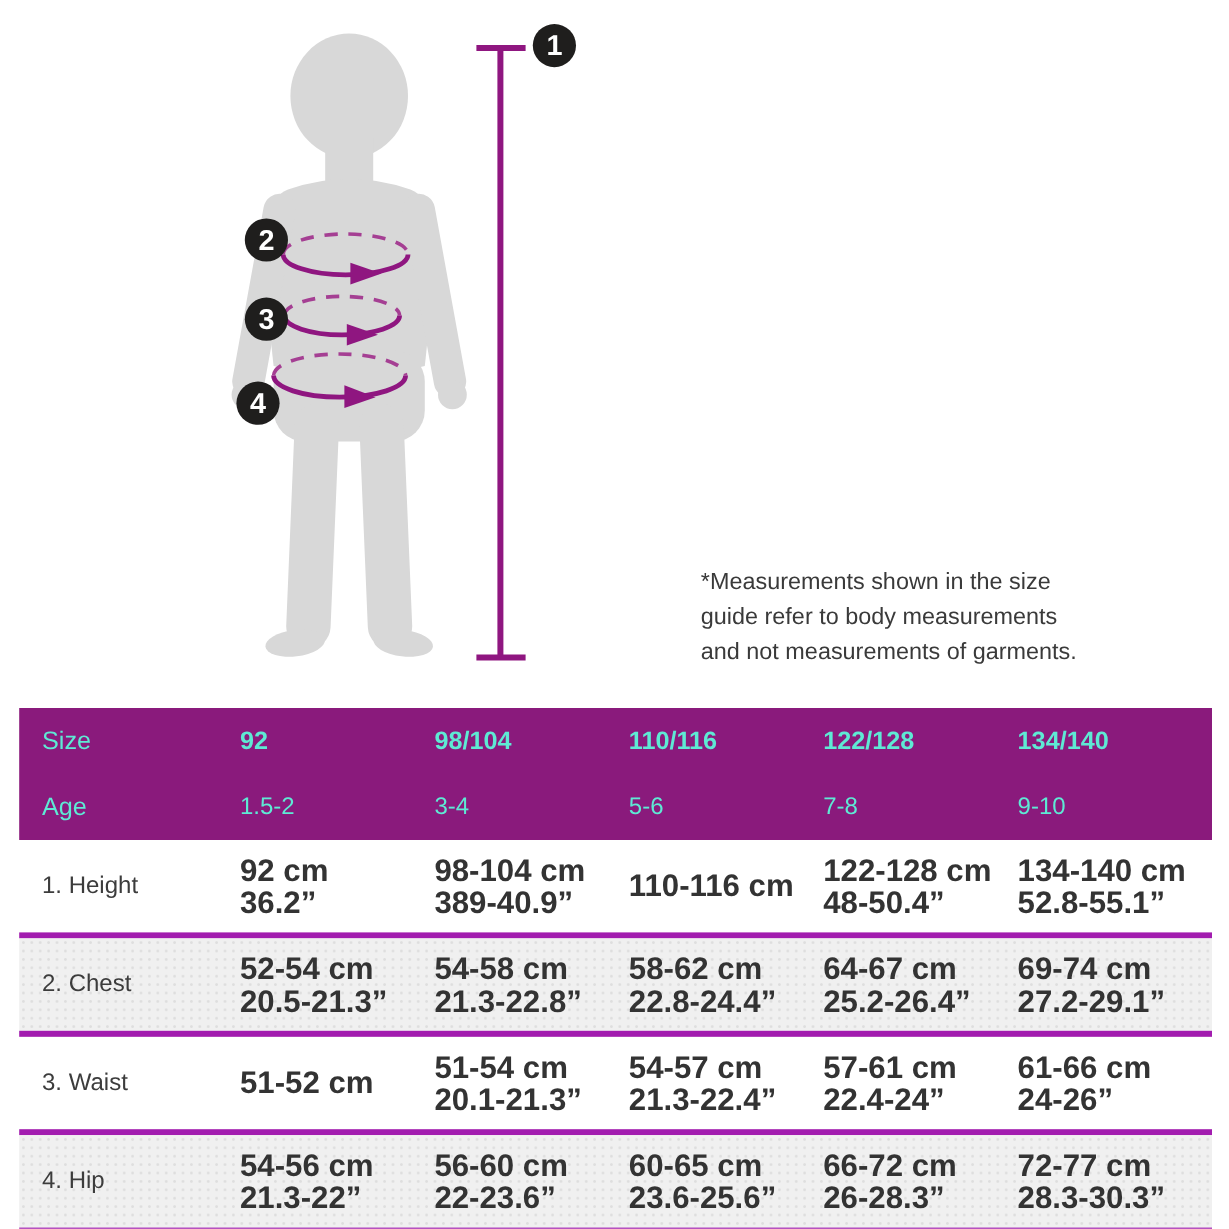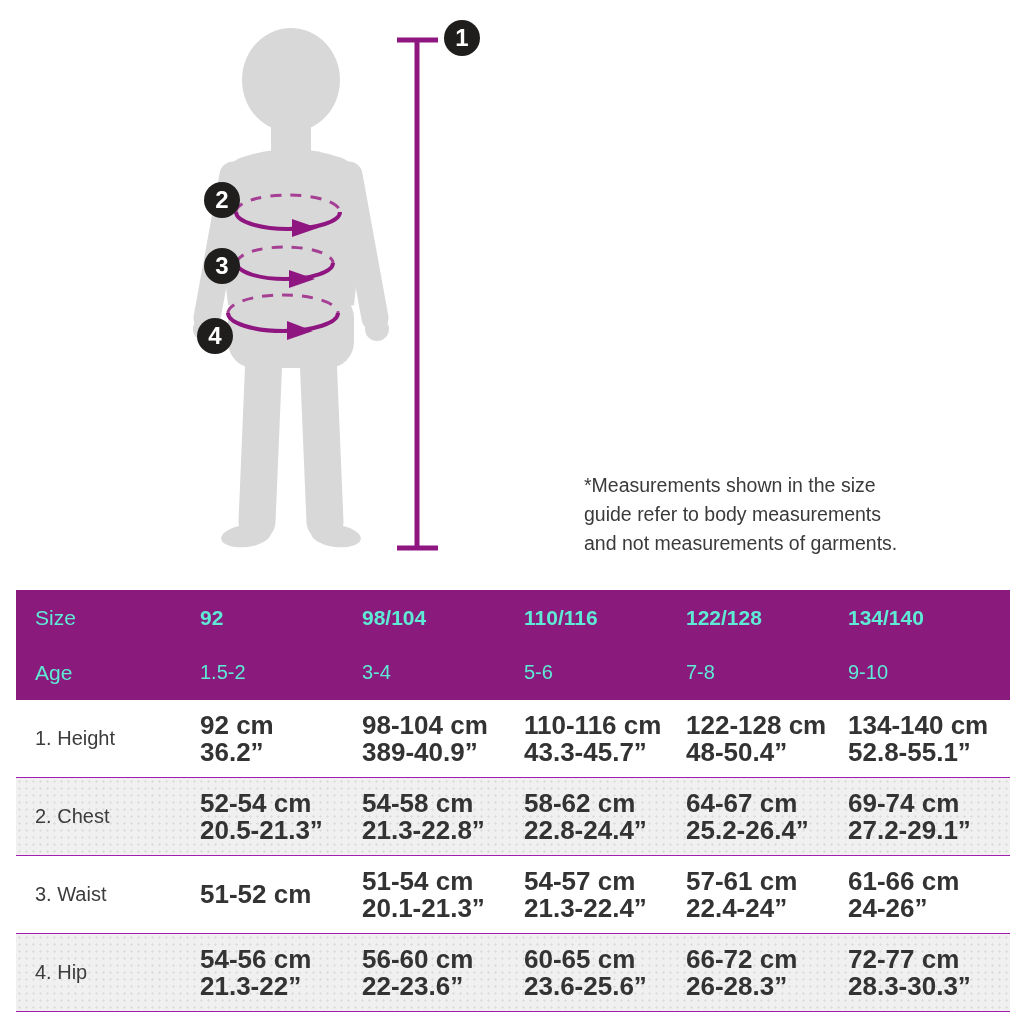--- a/index.html
+++ b/index.html
@@ -13,21 +13,21 @@
 
   
   .size-table{position:absolute;left:16px;top:590px;width:994px;}
   .t-header{display:grid;grid-template-columns:184px repeat(5,1fr);
             grid-auto-rows:55px;align-items:center;
             background:var(--accent,#8a1a7c);color:#5eead4;}
   .t-header .h-label{padding-left:19px;font-size:21px;}
   .t-header .h-size{font-weight:bold;font-size:21px;}
   .t-header .h-age{font-size:20px;}
   .t-row{display:grid;grid-template-columns:184px repeat(5,1fr);
-         height:77px;align-items:center;border-bottom:1px solid #a21caf;}
+         height:77px;align-items:center;border-bottom:5px solid #a21caf;}
   .t-row.stripe{background-color:#f0f0f0;
       background-image:radial-gradient(#dedede 1px, transparent 1.2px);
       background-size:7px 7px;}
   .row-label{padding-left:19px;font-size:20px;color:#3c3c3c;}
   .cell{font-weight:bold;color:#333333;font-size:26px;line-height:27px;}
 </style>
 </head>
 <body>
 
 <div class="figure-area">
@@ -122,21 +122,20 @@
         <div class="cell">
           <div class="v1">92 cm</div>
           <div class="v2">36.2”</div>
         </div>
         <div class="cell">
           <div class="v1">98-104 cm</div>
           <div class="v2">389-40.9”</div>
         </div>
         <div class="cell">
           <div class="v1">110-116 cm</div>
-          <div class="v2">43.3-45.7”</div>
         </div>
         <div class="cell">
           <div class="v1">122-128 cm</div>
           <div class="v2">48-50.4”</div>
         </div>
         <div class="cell">
           <div class="v1">134-140 cm</div>
           <div class="v2">52.8-55.1”</div>
         </div>
       </div>

